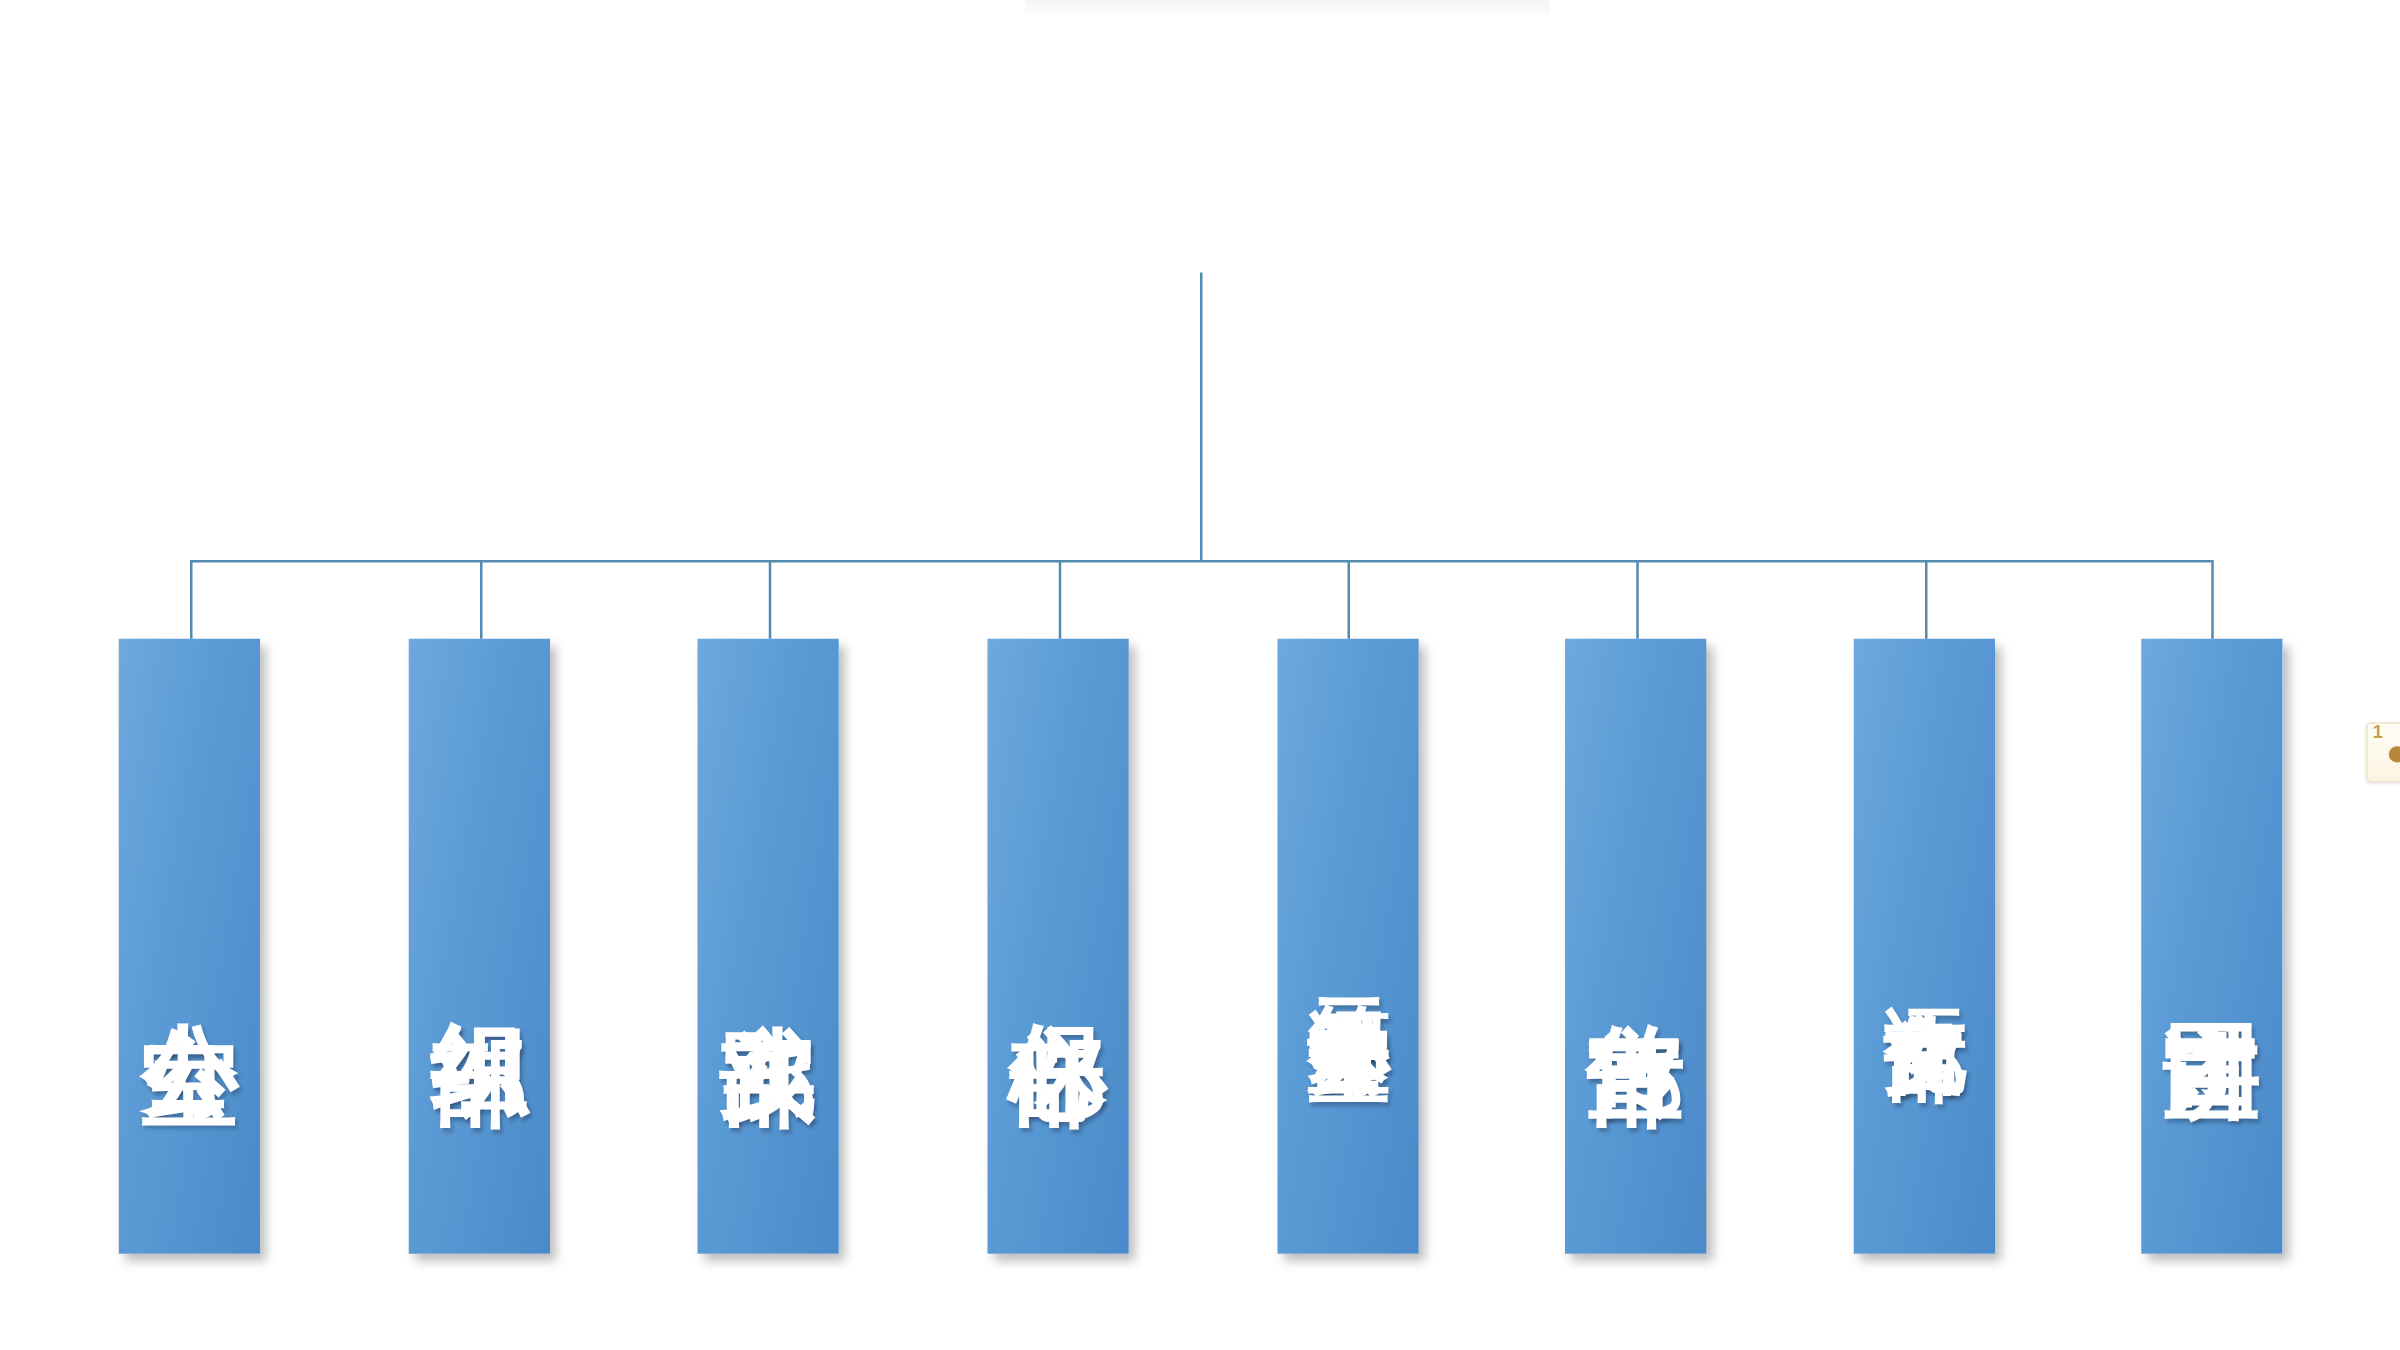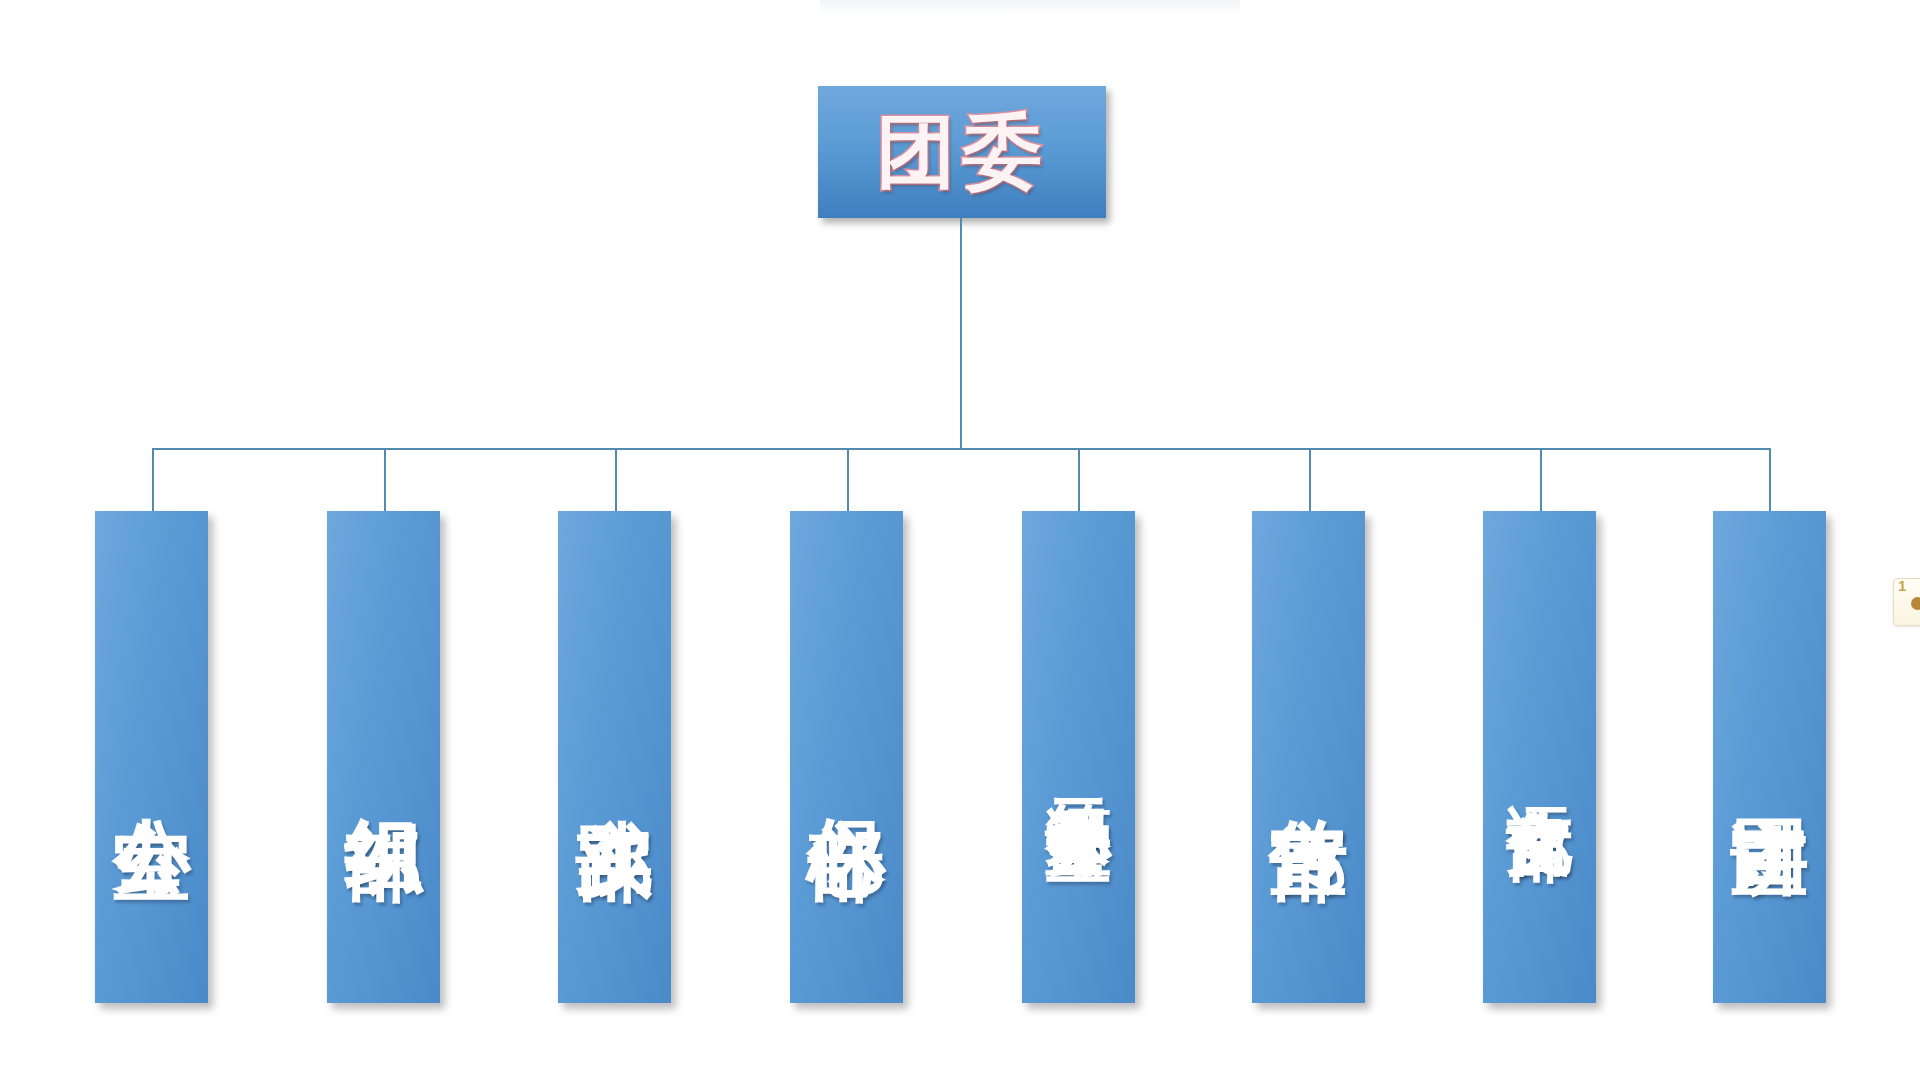--- a/index.html
+++ b/index.html
@@ -120,23 +120,20 @@
     background: #b8873a;
   }
 </style>
 </head>
 <body>
 
 <div id="canvas">
 
   <div class="top-artifact"></div>
 
-  <div class="root-node">
-    <span class="root-label">团委</span>
-  </div>
 
   <div id="connector-layer">
       <div class="line v" style="left: 960px; top: 218px; height: 230px;"></div>
       <div class="line h" style="left: 152px; top: 448px; width: 1617px;"></div>
       <div class="line v" style="left: 152px; top: 448px; height: 63px;"></div>
       <div class="line v" style="left: 384px; top: 448px; height: 63px;"></div>
       <div class="line v" style="left: 615px; top: 448px; height: 63px;"></div>
       <div class="line v" style="left: 847px; top: 448px; height: 63px;"></div>
       <div class="line v" style="left: 1078px; top: 448px; height: 63px;"></div>
       <div class="line v" style="left: 1309px; top: 448px; height: 63px;"></div>

